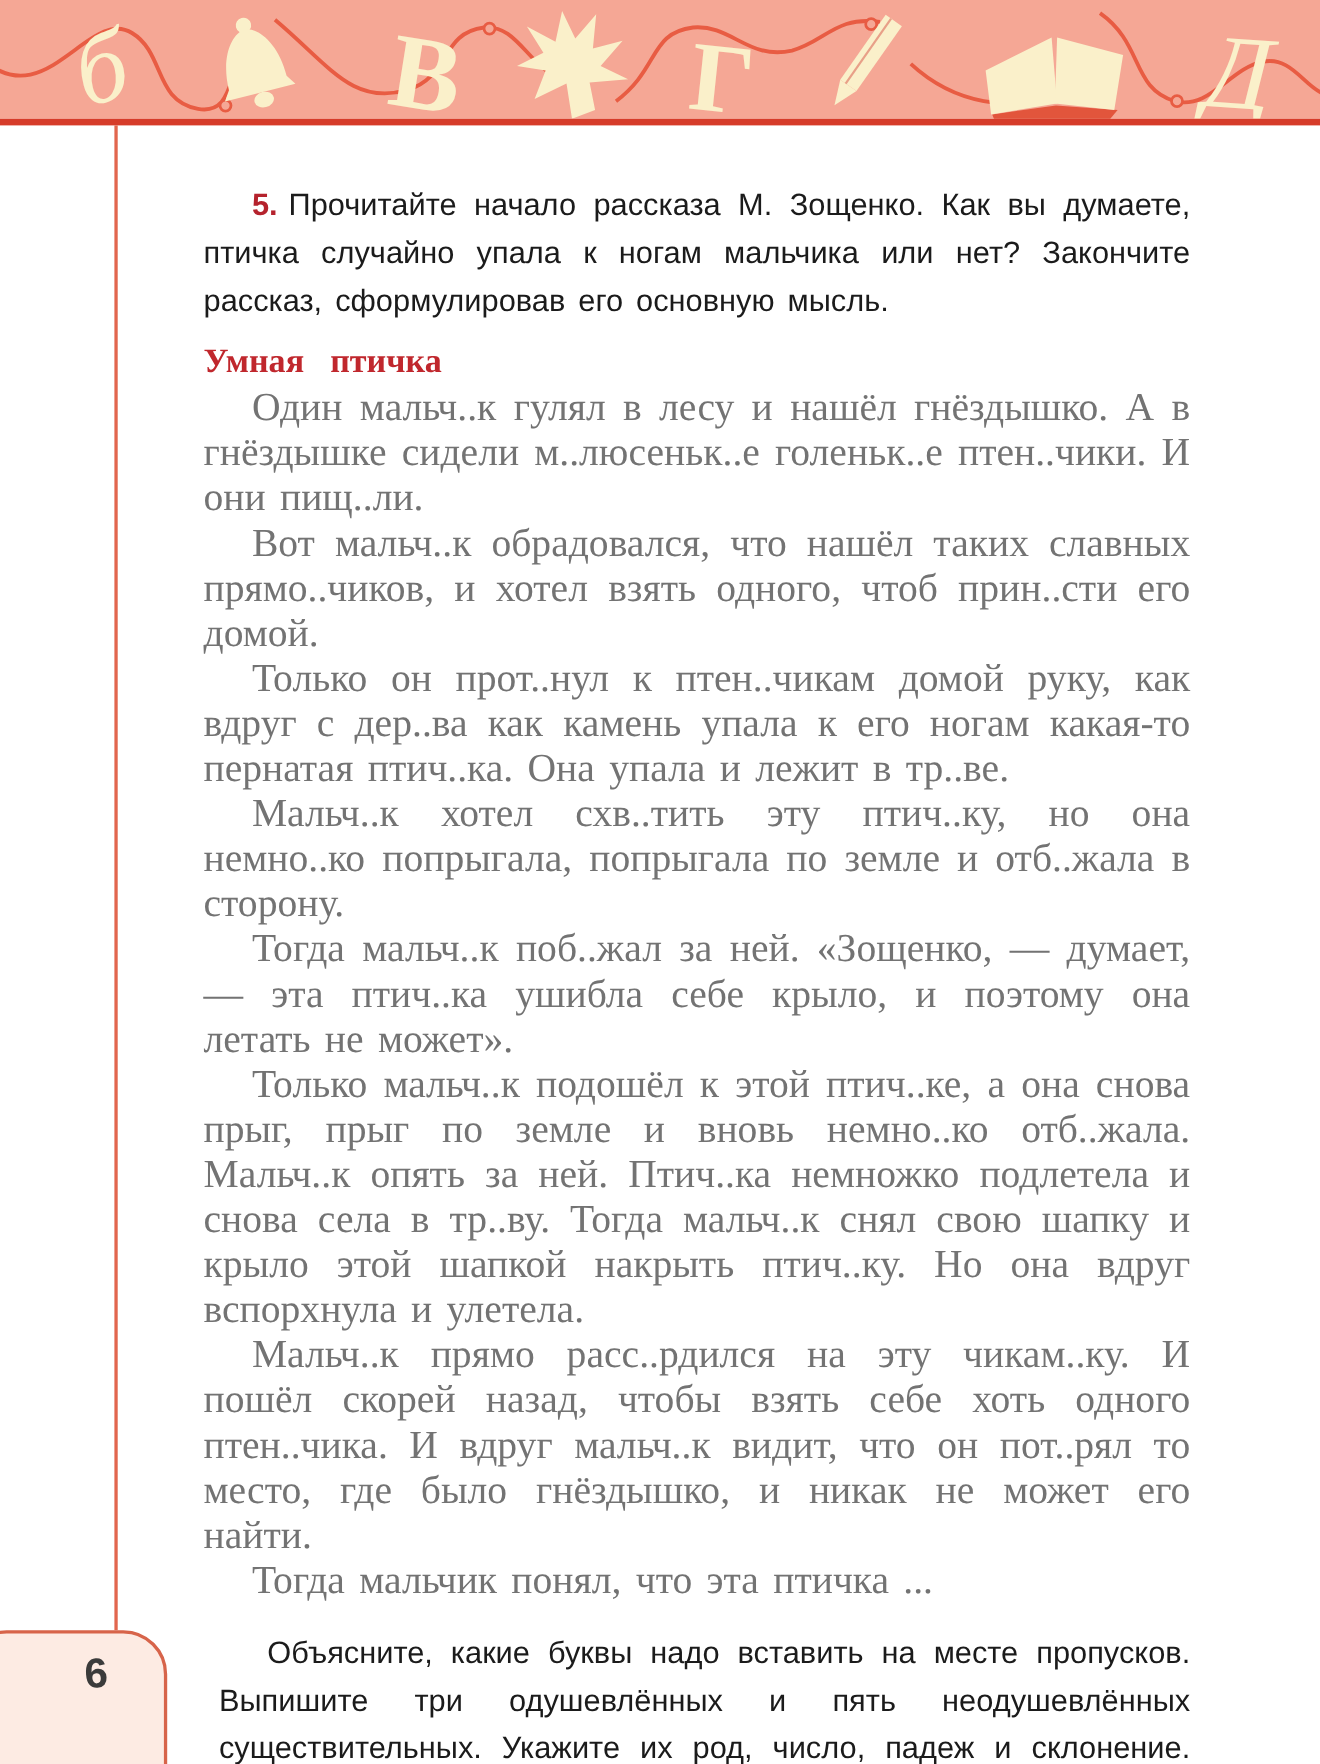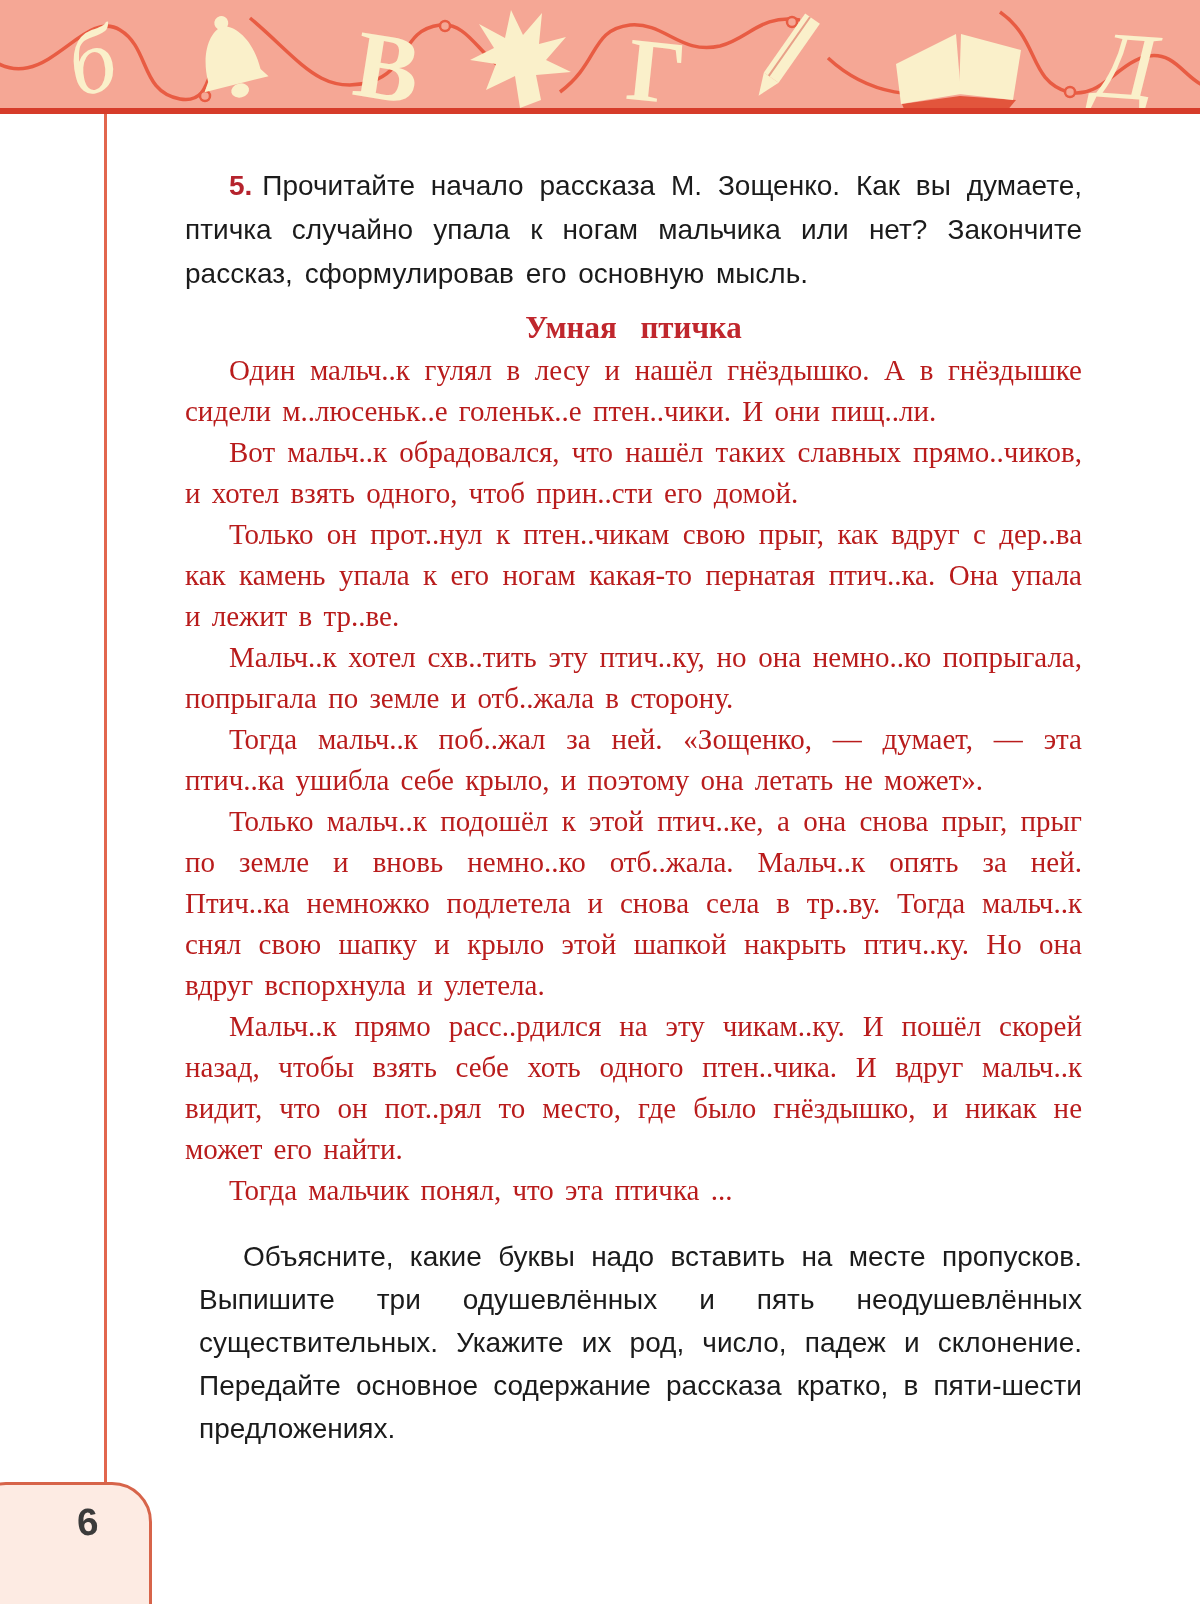--- a/index.html
+++ b/index.html
@@ -29,27 +29,27 @@
   .content { position:absolute; left:185px; top:164px; width:897px; color:#1e1e1e; }
 
   .prompt {
     margin:0; font-family:"Liberation Sans", sans-serif;
     font-size:28px; line-height:44px; text-align:justify; text-indent:44px;
     color:#1b1b1b; word-spacing:4px;
   }
   .prompt .num { color:#b5232d; font-weight:bold; padding-right:10px; }
 
   .story-title {
-    margin:14px 0 4px 0; text-align:center;
+    margin:14px 0 4px 0; 
     color:#c0272d; font-weight:bold; font-size:31px; word-spacing:16px;
   }
 
   .story p {
-    margin:0; font-size:29px; line-height:41px;
-    text-align:justify; text-indent:44px; word-spacing:4px; color:#b91c1c;
+    margin:0; font-size:36px; line-height:41px;
+    text-align:justify; text-indent:44px; word-spacing:4px; color:#737373;
   }
 
   .followup {
     margin:24px 0 0 14px; font-family:"Liberation Sans", sans-serif;
     font-size:28px; line-height:43px; text-align:justify; text-indent:44px;
     color:#1b1b1b; word-spacing:3px;
   }
 </style>
 </head>
 <body>
@@ -110,21 +110,21 @@
 
 <div class="content">
 
   <p class="prompt"><span class="num">5.</span><span>Прочитайте начало рассказа М. Зощенко. Как вы думаете, птичка случайно упала к ногам мальчика или нет? Закончите рассказ, сформулировав его основную мысль.</span></p>
 
   <div class="story-title">Умная птичка</div>
 
   <div class="story">
     <p>Один мальч..к гулял в лесу и нашёл гнёздышко. А в гнёздышке сидели м..люсеньк..е голеньк..е птен..чики. И они пищ..ли.</p>
     <p>Вот мальч..к обрадовался, что нашёл таких славных прямо..чиков, и хотел взять одного, чтоб прин..сти его домой.</p>
-    <p>Только он прот..нул к птен..чикам свою прыг, как вдруг с дер..ва как камень упала к его ногам какая-то пернатая птич..ка. Она упала и лежит в тр..ве.</p>
+    <p>Только он прот..нул к птен..чикам домой руку, как вдруг с дер..ва как камень упала к его ногам какая-то пернатая птич..ка. Она упала и лежит в тр..ве.</p>
     <p>Мальч..к хотел схв..тить эту птич..ку, но она немно..ко попрыгала, попрыгала по земле и отб..жала в сторону.</p>
     <p>Тогда мальч..к поб..жал за ней. «Зощенко, — думает, — эта птич..ка ушибла себе крыло, и поэтому она летать не может».</p>
     <p>Только мальч..к подошёл к этой птич..ке, а она снова прыг, прыг по земле и вновь немно..ко отб..жала. Мальч..к опять за ней. Птич..ка немножко подлетела и снова села в тр..ву. Тогда мальч..к снял свою шапку и крыло этой шапкой накрыть птич..ку. Но она вдруг вспорхнула и улетела.</p>
     <p>Мальч..к прямо расс..рдился на эту чикам..ку. И пошёл скорей назад, чтобы взять себе хоть одного птен..чика. И вдруг мальч..к видит, что он пот..рял то место, где было гнёздышко, и никак не может его найти.</p>
     <p>Тогда мальчик понял, что эта птичка ...</p>
   </div>
 
   <p class="followup">Объясните, какие буквы надо вставить на месте пропусков. Выпишите три одушевлённых и пять неодушевлённых существительных. Укажите их род, число, падеж и склонение. Передайте основное содержание рассказа кратко, в пяти-шести предложениях.</p>
 
 </div>

